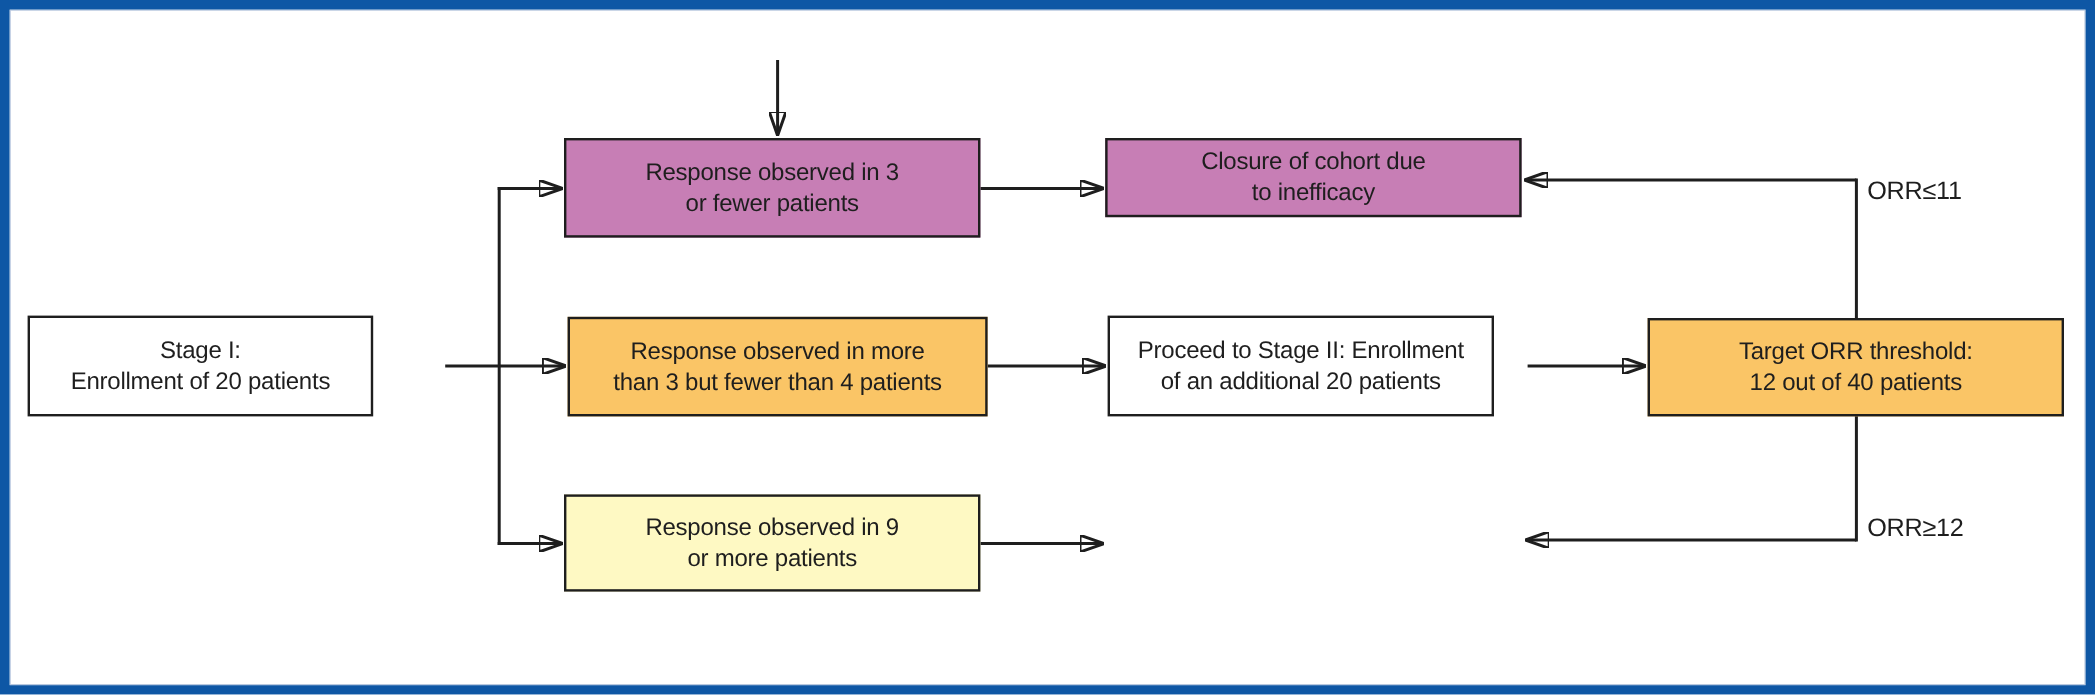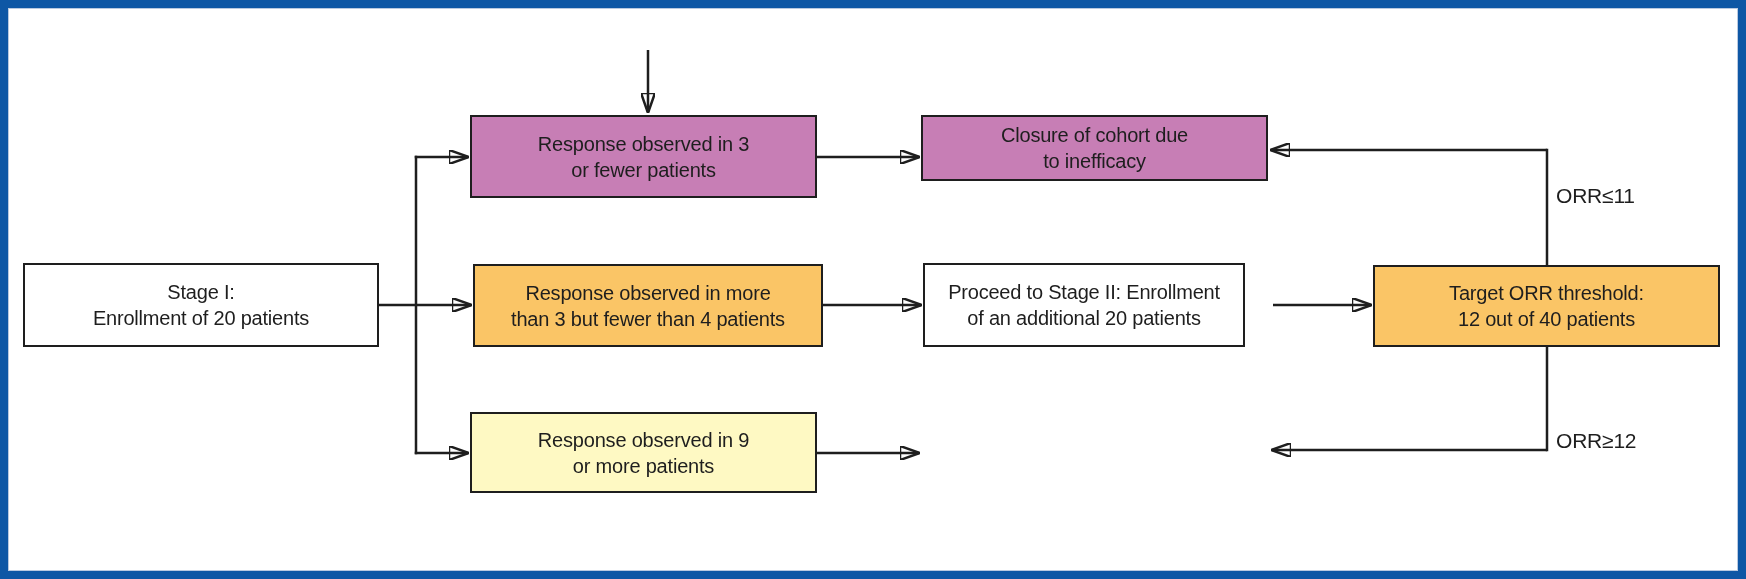--- a/index.html
+++ b/index.html
@@ -91,25 +91,25 @@
       <path d="M823,305 H921" marker-end="url(#arrow)"></path>
       <path d="M1273,305 H1371" marker-end="url(#arrow)"></path>
       <path d="M817,453 H919" marker-end="url(#arrow)"></path>
       <path d="M1547,148.75 V451.25"></path>
       <path d="M1547,150 H1271" marker-end="url(#arrow)"></path>
       <path d="M1547,450 H1272" marker-end="url(#arrow)"></path>
     </g>
   </svg>
 
 
-  <div class="free-label" style="left:1556px; top:147px;margin-top:36px;">ORR≤11</div>
+  <div class="free-label" style="left:1556px; top:147px;">ORR≤11</div>
 
   <div class="free-label" style="left:1556px; top:428px;">ORR≥12</div>
 
-  <div class="node" style="left: 23px; top: 263px; width: 356px; height: 84px; background-color: rgb(255, 255, 255);">Stage I:
+  <div class="node" style="left: 23px; top: 263px; width: 288px; height: 84px; background-color: rgb(255, 255, 255);">Stage I:
 Enrollment of 20 patients</div>
 
   <div class="node" style="left: 470px; top: 115px; width: 347px; height: 83px; background-color: rgb(199, 126, 181);">Response observed in 3
 or fewer patients</div>
 
   <div class="node" style="left: 921px; top: 115px; width: 347px; height: 66px; background-color: rgb(199, 126, 181);">Closure of cohort due
 to inefficacy</div>
 
   <div class="node" style="left: 473px; top: 264px; width: 350px; height: 83px; background-color: rgb(250, 197, 102);">Response observed in more
 than 3 but fewer than 4 patients</div>

